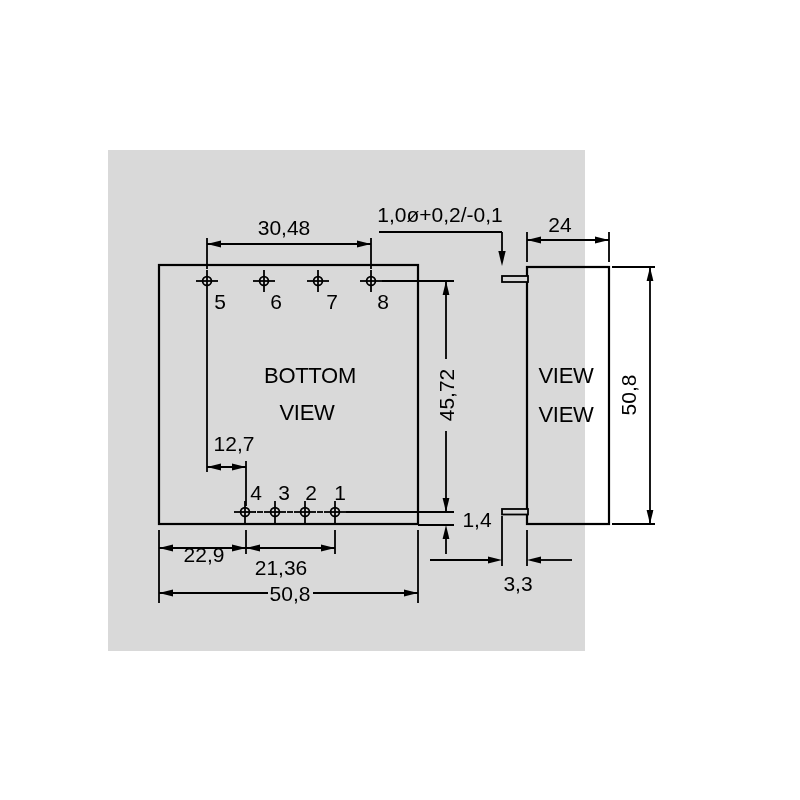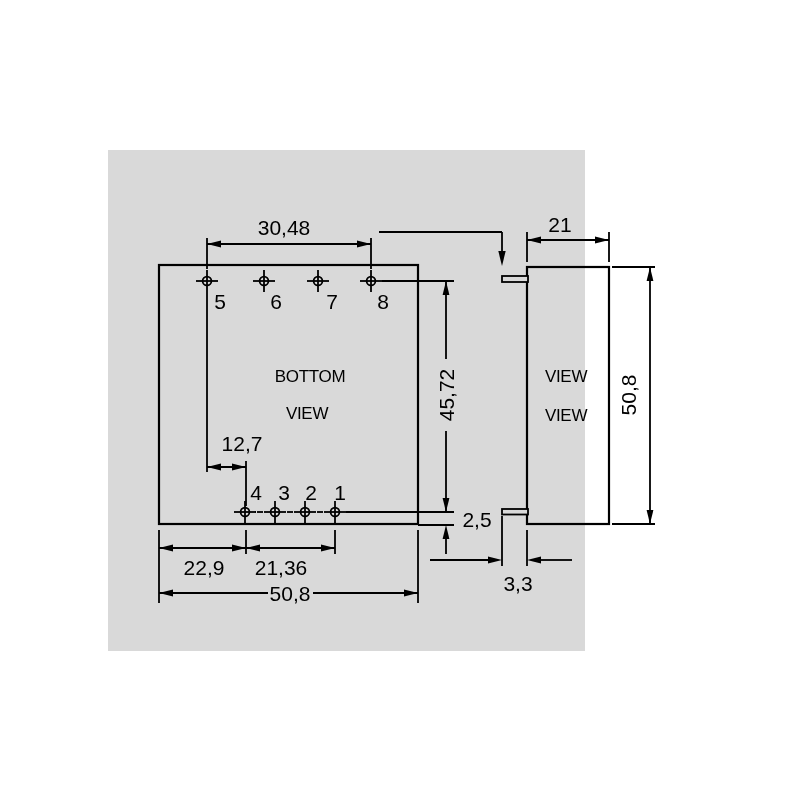--- a/index.html
+++ b/index.html
@@ -11,21 +11,21 @@
   .t{
     position:absolute;
     transform:translate(-50%,-50%);
     font-family:"Liberation Sans",sans-serif;
     font-weight:400;
     color:#000;
     white-space:nowrap;
     line-height:1;
   }
   .dim{font-size:21px;}
-  .view-label{font-size:17px;letter-spacing:-0.3px;}
+  .view-label{font-size:22px;letter-spacing:-0.3px;}
   .rot{transform:translate(-50%,-50%) rotate(-90deg);}
 </style>
 </head>
 <body>
 
 <div class="canvas">
 
   <svg width="583" height="501" viewBox="0 0 583 501">
     <defs>
       <g id="pin" stroke="#000" stroke-width="1.8" fill="none">
@@ -136,26 +136,27 @@
       <line x1="394" y1="366" x2="394" y2="416"></line>
       <line x1="419" y1="380" x2="419" y2="416"></line>
       <line x1="322" y1="410" x2="380" y2="410"></line>
       <polygon points="394,410 380,406.6 380,413.4" stroke="none"></polygon>
       <polygon points="419,410 433,406.6 433,413.4" stroke="none"></polygon>
       <line x1="433" y1="410" x2="464" y2="410"></line>
     </g>
   </svg>
 
   <div class="t dim" style="left:176px;top:77px">30,48</div>
-  <div class="t dim" style="left:452px;top:74px">21</div>
+  <div class="t dim" style="left:332px;top:64px">1,0ø+0,2/-0,1</div>
+  <div class="t dim" style="left:452px;top:74px">24</div>
   <div class="t dim rot" style="left:338px;top:245px">45,72</div>
   <div class="t dim rot" style="left:520px;top:245px">50,8</div>
-  <div class="t dim" style="left:134px;top:293px">12,7</div>
-  <div class="t dim" style="left:369px;top:369px">2,5</div>
-  <div class="t dim" style="left:96px;top:417px">22,9</div>
+  <div class="t dim" style="left:126px;top:293px">12,7</div>
+  <div class="t dim" style="left:369px;top:369px">1,4</div>
+  <div class="t dim" style="left:96px;top:404px">22,9</div>
   <div class="t dim" style="left:173px;top:417px">21,36</div>
   <div class="t dim" style="left:182px;top:443px">50,8</div>
   <div class="t dim" style="left:410px;top:433px">3,3</div>
 
   <div class="t view-label" style="left:202px;top:226px">BOTTOM</div>
   <div class="t view-label" style="left:199px;top:263px">VIEW</div>
   <div class="t view-label" style="left:458px;top:226px">VIEW</div>
   <div class="t view-label" style="left:458px;top:265px">VIEW</div>
 
   <div class="t dim" style="left:112px;top:151px">5</div>

